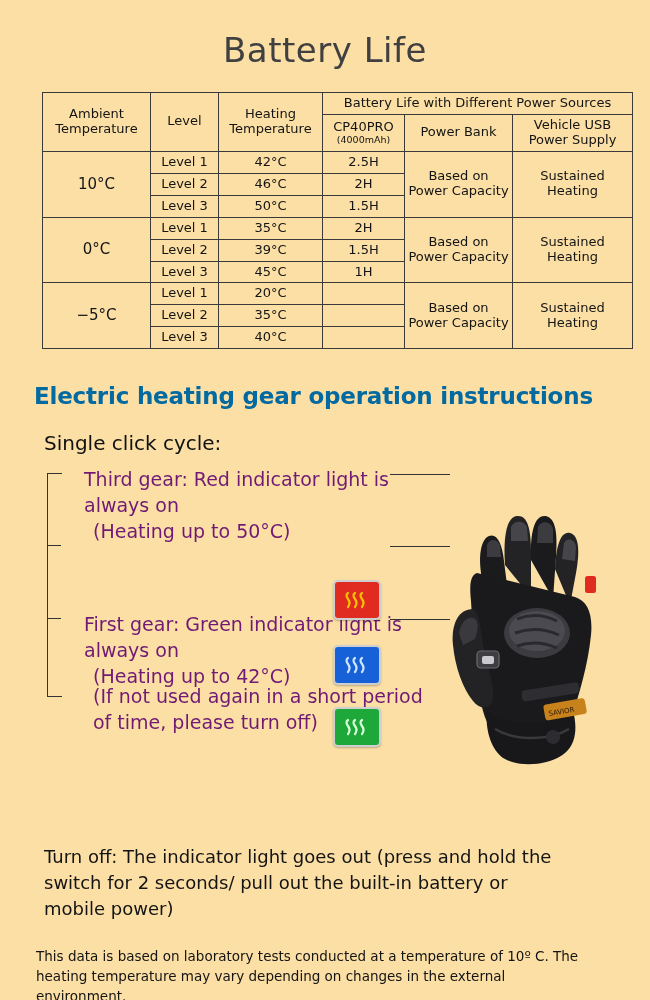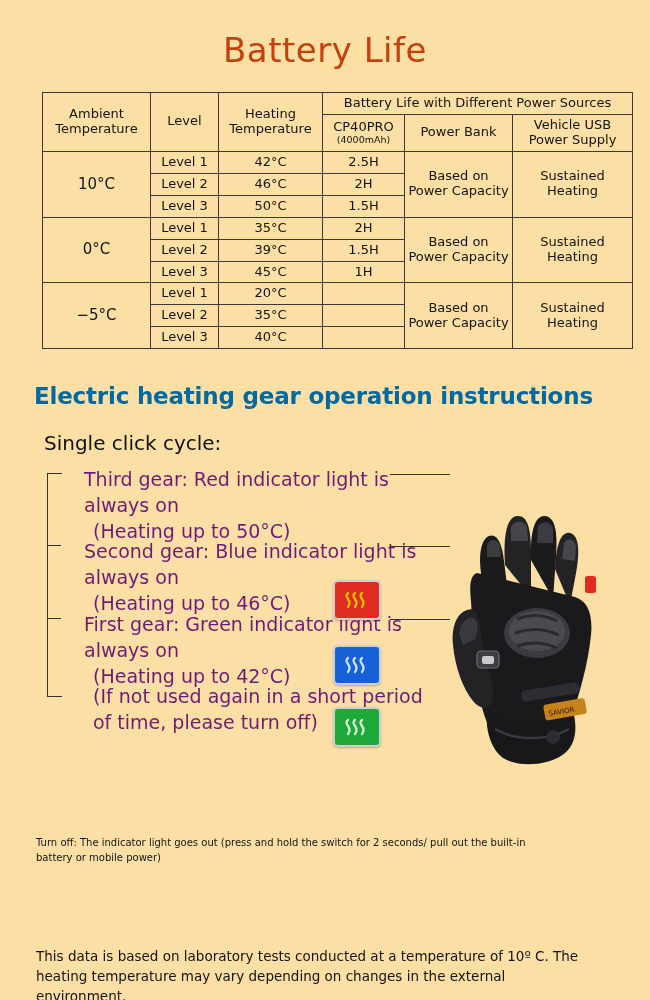--- a/index.html
+++ b/index.html
@@ -16,21 +16,21 @@
     position: relative;
   }
 
   .page-title {
     text-align: center;
     font-size: 34px;
     font-weight: 400;
     letter-spacing: 0.5px;
     margin: 18px 0 0 0;
     padding-top: 12px;
-    color: #c2410c;
+    color: #404040;
   }
 
   
   .table-wrap {
     margin: 22px 30px 0 30px;
     padding-left: 12px;
   }
   table.battery {
     border-collapse: collapse;
     width: 590px;
@@ -153,24 +153,24 @@
     position: absolute;
     left: 425px;
     top: 505px;
     width: 200px;
     height: 265px;
   }
 
   
   .note1 {
     position: absolute;
-    left: 36px;
+    left: 44px;
     top: 826px;
     width: 520px;
-    font-size: 10px;
+    font-size: 18px;
     line-height: 1.45;
     color: #141414;
   }
   .note2 {
     position: absolute;
     left: 36px;
     top: 932px;
     width: 560px;
     font-size: 13.5px;
     line-height: 1.5;
@@ -288,24 +288,20 @@
   <div class="tick t3"></div>
 
   <div class="conn conn1"></div>
   <div class="conn conn2"></div>
   <div class="conn conn3"></div>
 
   <div class="step step1">
     <span class="l1">Third gear: Red indicator light is always on</span>
     <span class="l2">(Heating up to 50°C)</span>
   </div>
-  <div class="step step2">
-    <span class="l1">Second gear: Blue indicator light is always on</span>
-    <span class="l2">(Heating up to 46°C)</span>
-  </div>
   <div class="step step3">
     <span class="l1">First gear: Green indicator light is always on</span>
     <span class="l2">(Heating up to 42°C)</span>
   </div>
   <div class="step step4">
     <span class="l2">(If not used again in a short period of time, please turn off)</span>
   </div>
 </div>
 
 <div class="indicator ind-red">

